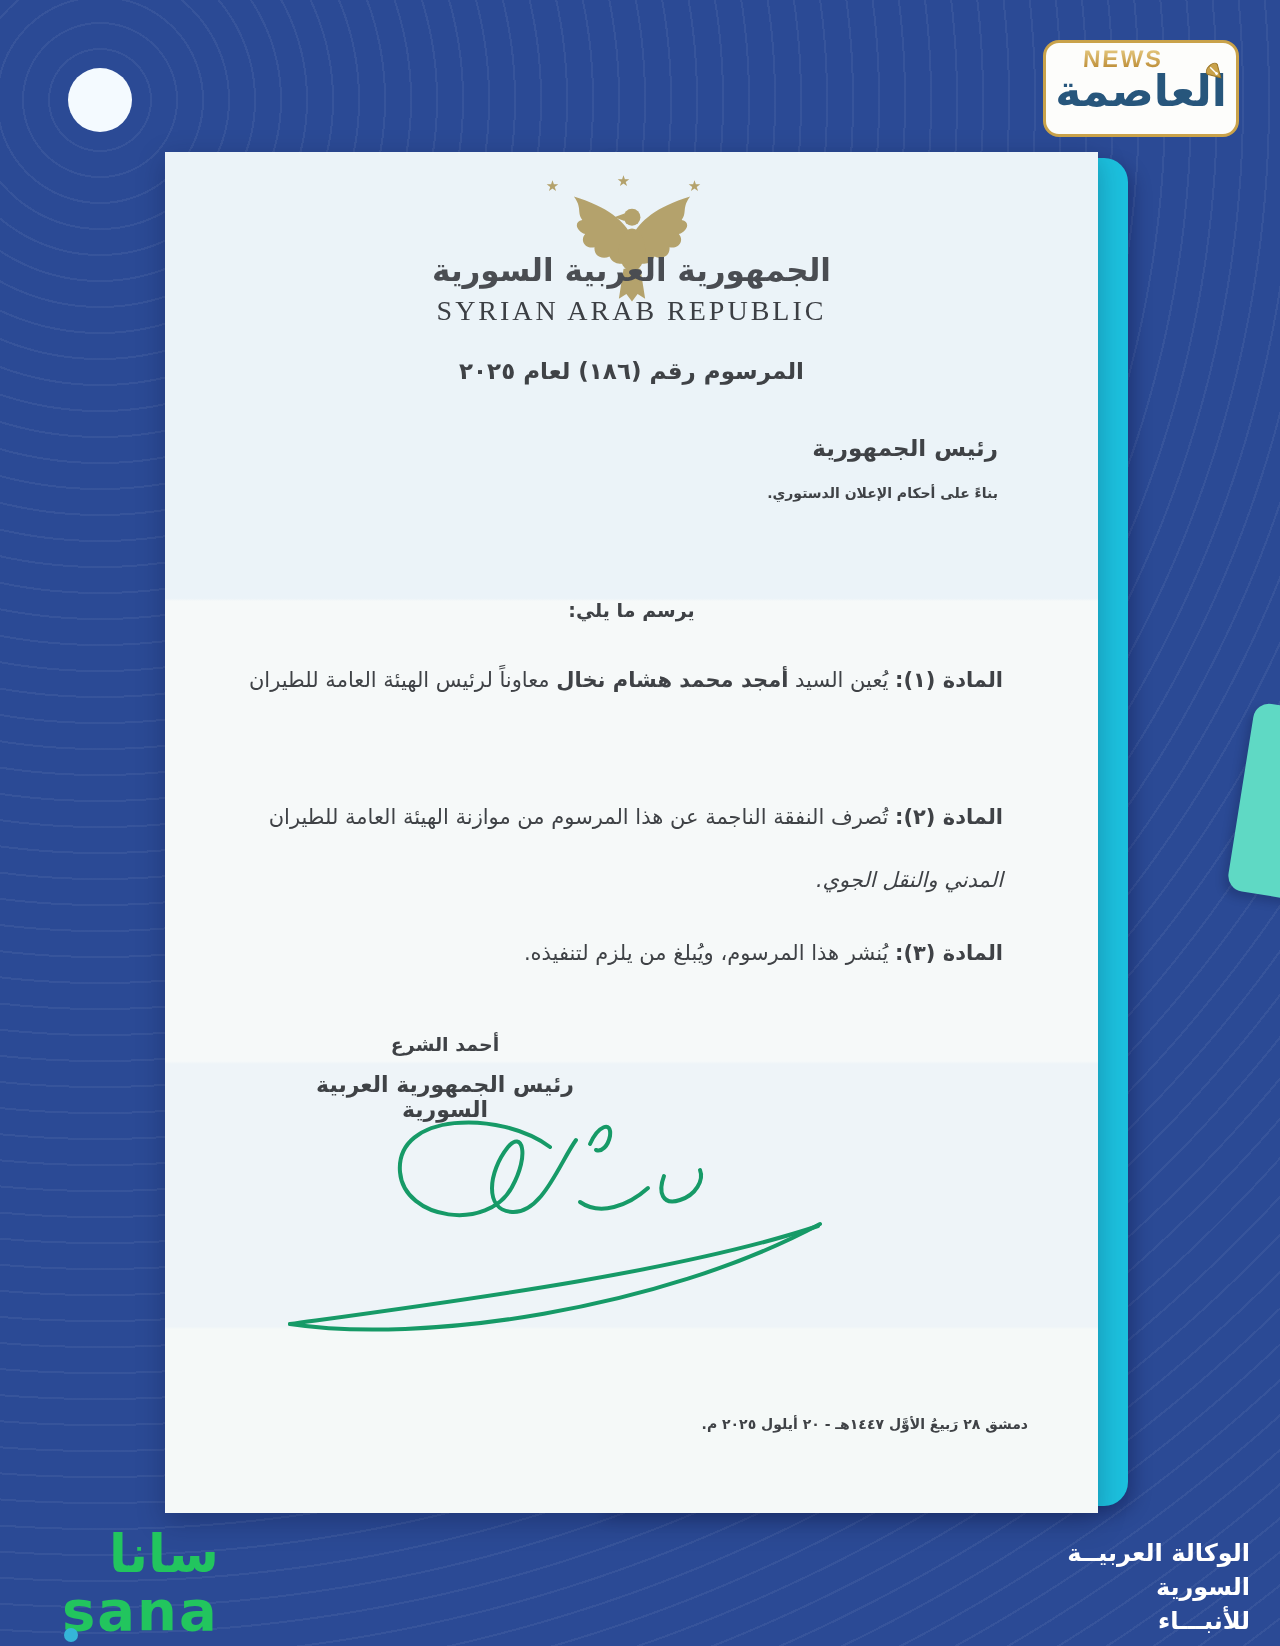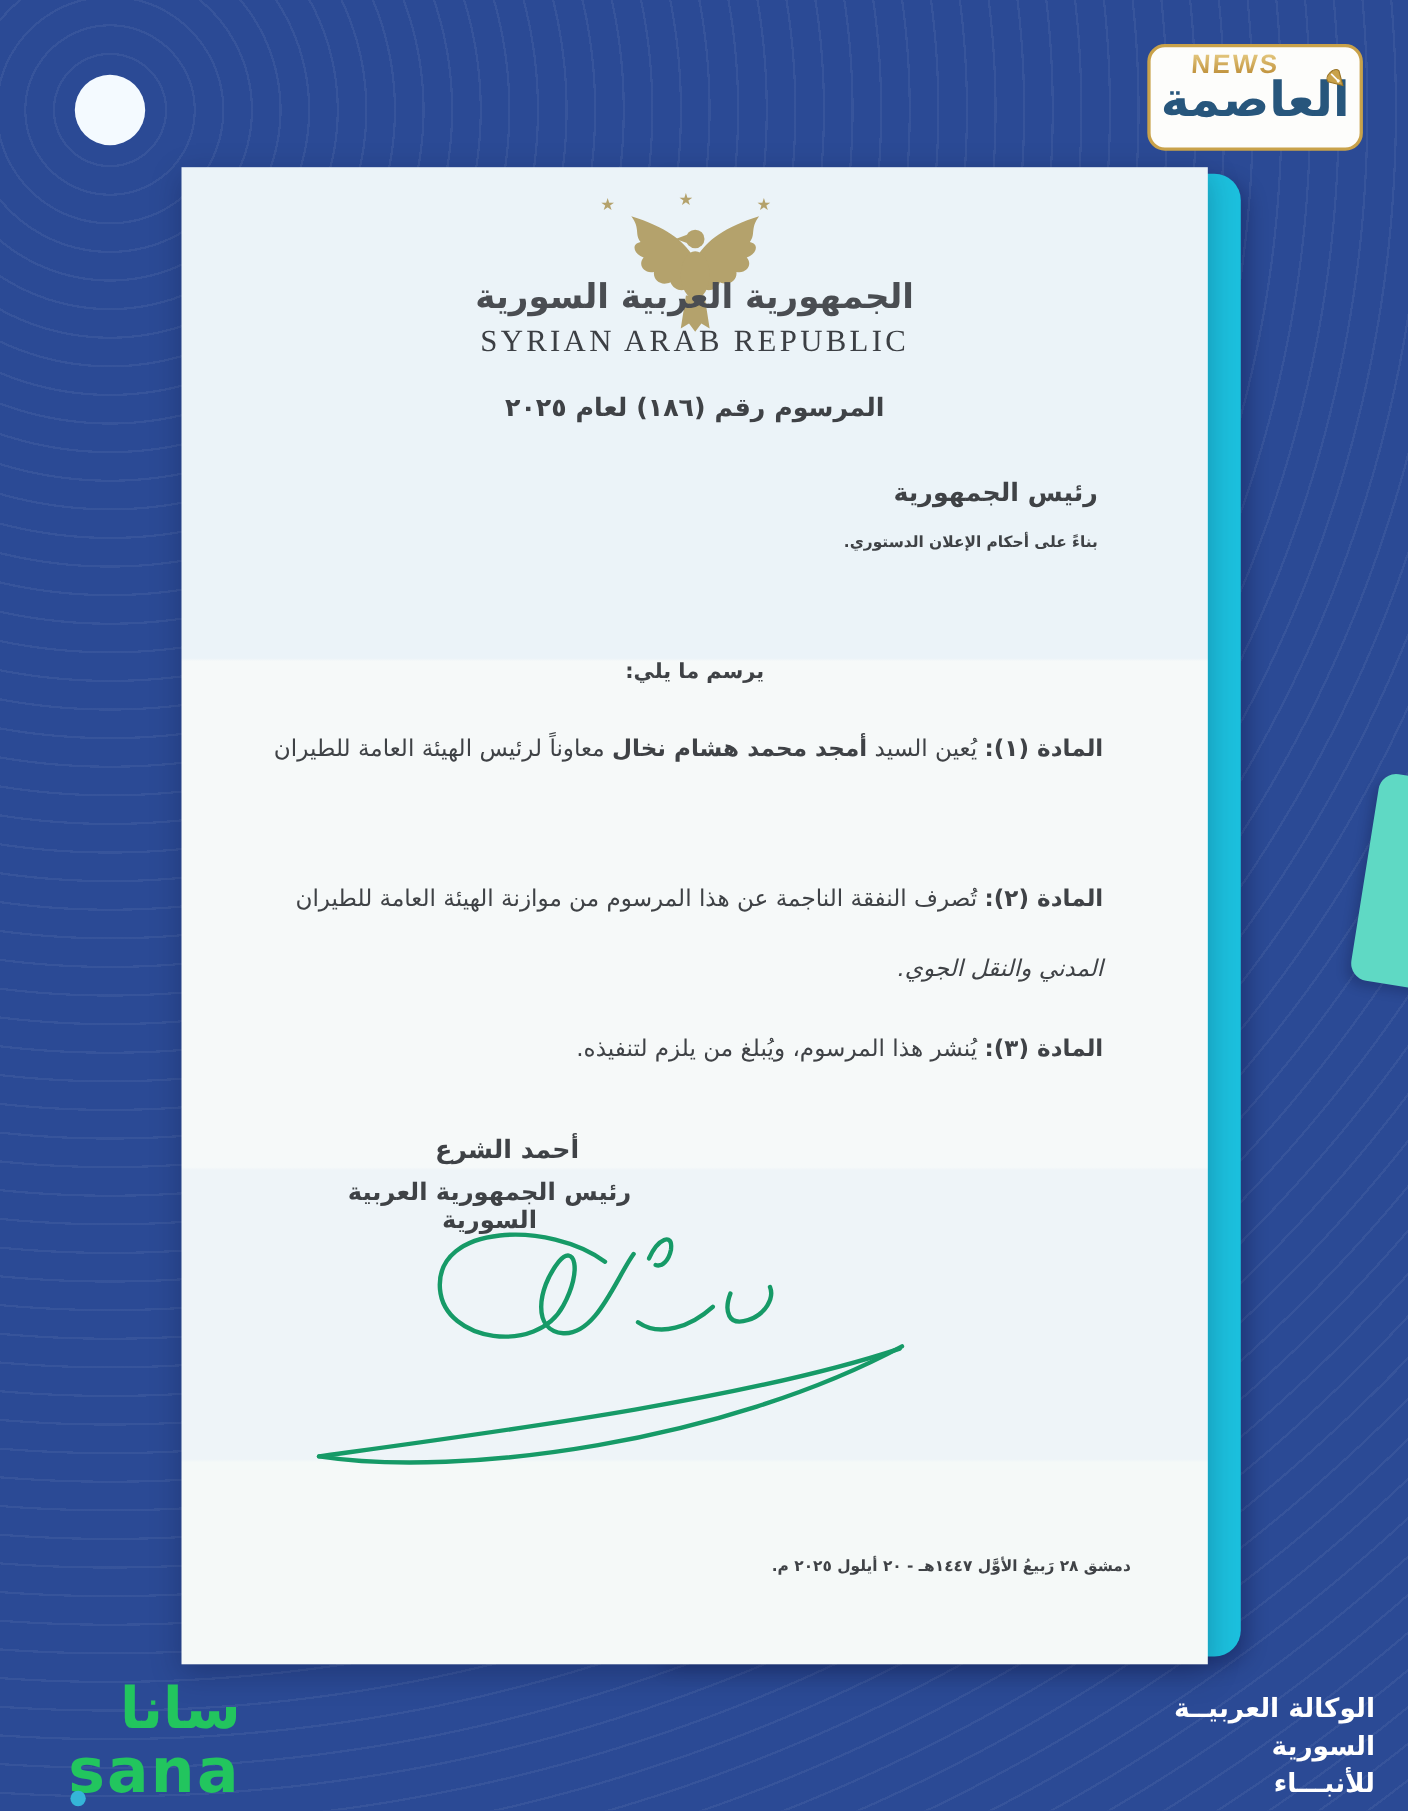--- a/index.html
+++ b/index.html
@@ -57,22 +57,22 @@
   .line { font-size:21px; line-height:1.4; }
   .president-line { top:283px; right:100px; font-size:23px; font-weight:bold; }
   .basis-line { top:333px; right:100px; font-size:14px; font-weight:600; }
   .decrees-line { top:447px; font-size:19px; font-weight:bold; }
   .a1l1 { top:514px; right:95px; }
   .a1l2 { top:586px; right:95px; }
   .a2l1 { top:651px; right:95px; }
   .a2l2 { top:714px; right:95px;font-style:italic; }
   .a3   { top:771px; right:95px;margin-top:16px; }
   .art-label, .bold { font-weight:bold; }
-  .signer-name { top:881px; left:196px; width:200px; text-align:center;
-    font-size:23px; font-weight:bold; }
+  .signer-name { top:881px; left:180px; width:200px; text-align:center;
+    font-size:19px; font-weight:bold; }
   .signer-title { top:920px; left:120px; width:320px; text-align:center;
     font-size:22px; font-weight:600; }
   .signature-svg { position:absolute; top:940px; left:95px; }
   .date-line { top:1264px; right:70px; font-size:14px; font-weight:600;text-align:center; }
 
   
   .news-logo {
     position:absolute; left:1043px; top:40px; width:196px; height:97px;
     background:#fdfdfb; border:3px solid #c9a24a; border-radius:16px;
     z-index:4; display:flex; flex-direction:column; align-items:center;

